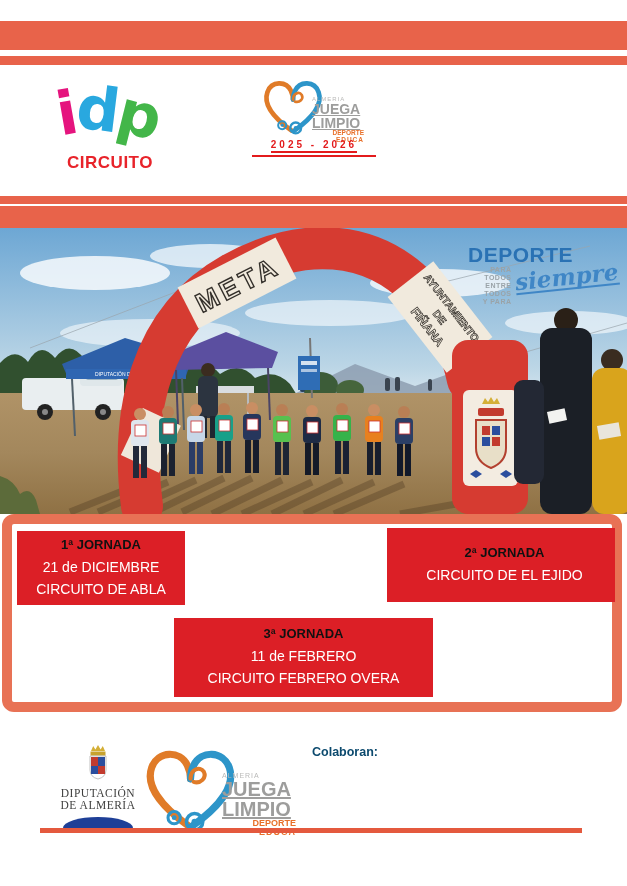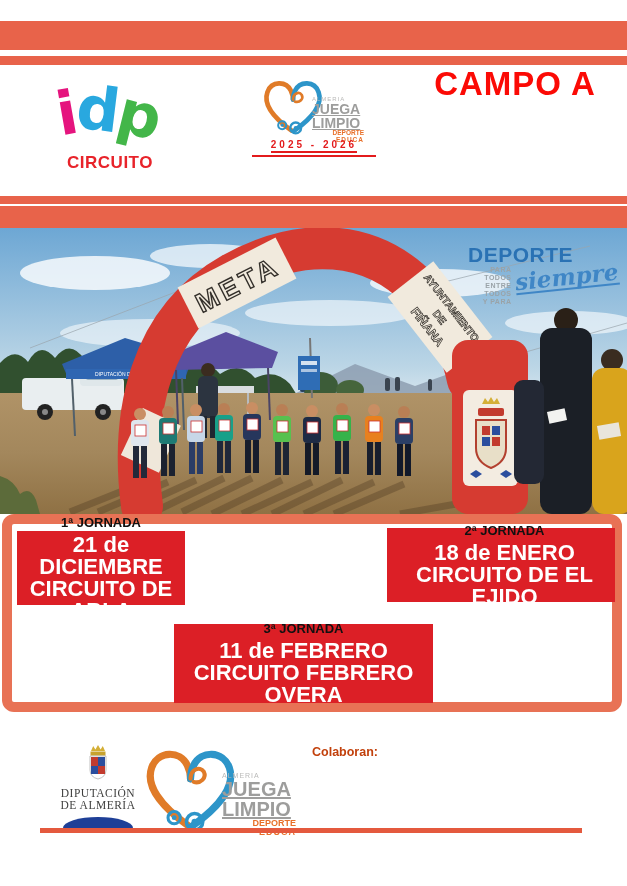--- a/index.html
+++ b/index.html
@@ -25,29 +25,29 @@
   .photo{position:absolute;left:0;top:228px;width:627px;height:286px;overflow:hidden;background:#9cc0da;}
   .dep-siempre{position:absolute;left:468px;top:16px;width:150px;}
   .dep-word{color:#2a72b4;font-weight:900;font-size:21px;letter-spacing:.5px;line-height:22px;}
   .dep-sub{display:flex;align-items:flex-start;}
   .dep-small{color:#9aa3a8;font-weight:bold;font-size:7px;line-height:8px;text-align:right;width:62px;letter-spacing:.5px;}
   .dep-siempre-script{color:#3f86c6;font-family:"DejaVu Serif",serif;font-style:italic;font-weight:bold;font-size:23px;line-height:22px;margin-left:3px;transform:rotate(-6deg);border-bottom:2px solid #3f86c6;}
   
   .frame{position:absolute;left:2px;top:514px;width:620px;height:198px;box-sizing:border-box;border:10px solid #e87255;border-radius:12px;background:#ffffff;}
   .jbox{position:absolute;background:#dc1f26;color:#ffffff;text-align:center;display:flex;flex-direction:column;justify-content:center;}
   .jnum{color:#111111;font-weight:900;font-size:13px;margin-bottom:4px;}
-  .jdate,.jcirc{font-weight:700;font-size:22px;line-height:22px;}
+  .jdate,.jcirc{font-weight:400;font-size:14px;line-height:22px;}
   .jbox1{left:5px;top:7px;width:168px;height:74px;}
   .jbox2{left:375px;top:4px;width:221px;height:74px;padding-left:7px;}
-  .jbox3{left:162px;top:94px;width:259px;height:79px;margin-top:6px;}
+  .jbox3{left:162px;top:94px;width:259px;height:79px;}
   
   .dip-block{position:absolute;left:58px;top:744px;width:80px;text-align:center;}
   .dip-text{font-family:"Liberation Serif",serif;color:#3f3f3e;font-size:11.5px;line-height:12px;letter-spacing:.5px;margin-top:3px;}
   .dip-arc{width:70px;height:11px;background:#1e3f97;border-radius:50% 50% 0 0/100% 100% 0 0;margin:6px auto 0 auto;}
-  .colab-label{position:absolute;left:312px;top:745px;font-weight:bold;font-size:12.5px;color:#c2410c;}
+  .colab-label{position:absolute;left:312px;top:745px;font-weight:bold;font-size:12.5px;color:#0c4a6e;}
   .colab-list{position:absolute;left:353px;top:768px;font-weight:bold;font-size:12.5px;color:#111;line-height:15.5px;white-space:pre;}
   svg text{font-family:"Liberation Sans",sans-serif;}
 </style>
 </head>
 <body>
 
 <div class="bar" style="top:21px;height:29px;"></div>
 <div class="bar" style="top:56px;height:9px;"></div>
 
 <div class="idp-logo">
@@ -72,21 +72,20 @@
   <div class="jl-limpio" style="font-size:14px;">LIMPIO</div>
   <div class="jl-deporte" style="font-size:6.5px;width:52px;">DEPORTE</div>
   <div class="jl-educa" style="font-size:6.5px;width:52px;letter-spacing:1px;">EDUCA</div>
 </div>
 <div class="season-wrap">
   <span class="season">2025 - 2026</span>
   <div class="season-u2"></div>
 </div>
 
 <div class="main-title">
-  <div>CAMPO A</div>
 </div>
 
 <div class="bar" style="top:196px;height:8px;"></div>
 <div class="bar" style="top:206px;height:22px;"></div>
 
 <div class="photo">
   <svg width="627" height="286" viewBox="0 0 627 286">
     <defs>
       <linearGradient id="sky" x1="0" y1="0" x2="0" y2="1">
         <stop offset="0" stop-color="#6da7d4"></stop>
@@ -308,21 +307,20 @@
 </div>
 
 <div class="frame">
   <div class="jbox jbox1">
     <div class="jnum">1ª JORNADA</div>
     <div class="jdate">21 de DICIEMBRE</div>
     <div class="jcirc">CIRCUITO DE ABLA</div>
   </div>
   <div class="jbox jbox2">
     <div class="jnum">2ª JORNADA</div>
-    <div class="jdate">18 de ENERO</div>
     <div class="jcirc">CIRCUITO DE EL EJIDO</div>
   </div>
   <div class="jbox jbox3">
     <div class="jnum">3ª JORNADA</div>
     <div class="jdate">11 de FEBRERO</div>
     <div class="jcirc">CIRCUITO FEBRERO OVERA</div>
   </div>
 </div>
 
 <div class="dip-block">

